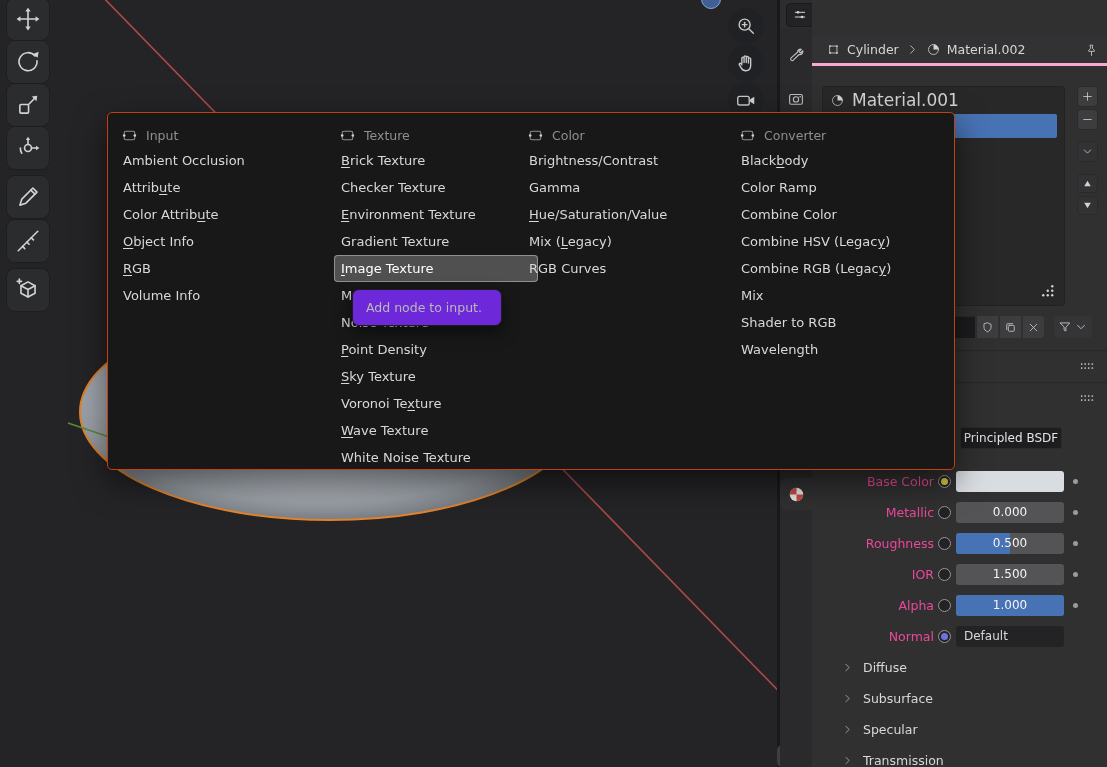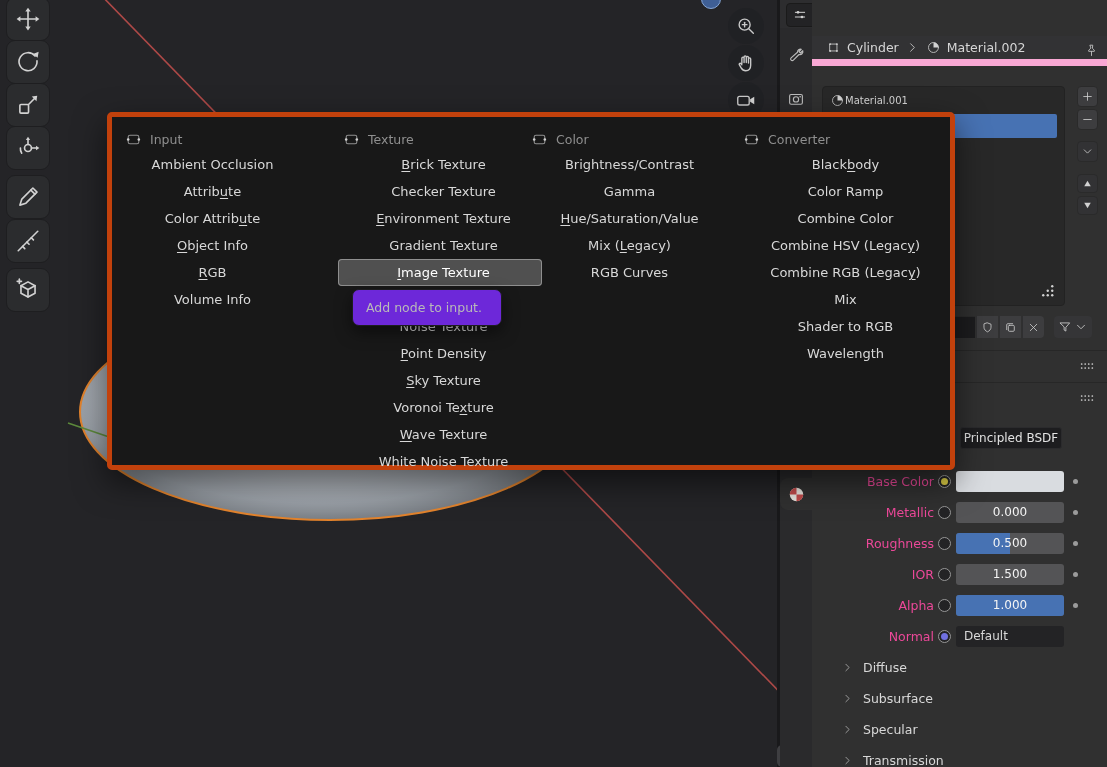--- a/index.html
+++ b/index.html
@@ -30,27 +30,27 @@
   .editor-btn .chev{width:10px;height:10px;stroke:#9a9a9a;}
   .search-wrap{position:absolute;left:80px;top:4px;width:152px;height:20px;}
   .search-wrap input{position:absolute;inset:0;background:#1b1b1d;border:1px solid #101012;border-radius:6px;color:#cfcfcf;padding:0 6px 0 26px;font-size:12.5px;font-family:inherit;outline:none;box-sizing:border-box;}
   .search-wrap input::placeholder{color:#828282;}
   .search-wrap svg.ic{position:absolute;left:7px;top:3px;width:14px;height:14px;stroke:#8d8d8d;}
   .hdr-chev{position:absolute;left:296px;top:4px;width:24px;height:20px;display:flex;align-items:center;justify-content:center;}
   .hdr-chev svg.ic{width:12px;height:12px;stroke:#9a9a9a;}
 
   
   .props{position:absolute;left:812px;top:0;width:295px;height:767px;background:#303030;}
-  .breadcrumb{position:absolute;left:0;top:36px;width:295px;height:30px;background:#323234;border-bottom:7px solid #f9a8d4;display:flex;align-items:center;padding-left:14px;gap:6px;box-sizing:border-box;font-size:12.5px;color:#d6d6d6;}
+  .breadcrumb{position:absolute;left:0;top:36px;width:295px;height:30px;background:#323234;border-bottom:3px solid #f9a8d4;display:flex;align-items:center;padding-left:14px;gap:6px;box-sizing:border-box;font-size:12.5px;color:#d6d6d6;}
   .breadcrumb svg.ic{width:15px;height:15px;stroke:#bdbdbd;}
   .breadcrumb .bc-chev{width:11px;height:11px;stroke:#8a8a8a;}
   .bc-pin{position:absolute;right:8px;top:7px;width:16px;height:16px;stroke:#a8a8a8;}
 
   .slot-list{position:absolute;left:10px;top:86px;width:243px;height:220px;background:#282828;border:1px solid #222;border-radius:4px;box-sizing:border-box;overflow:hidden;}
-  .slot-row{height:26px;display:flex;align-items:center;gap:0;padding-left:7px;font-size:10px;color:#d4d4d4;}
+  .slot-row{height:26px;display:flex;align-items:center;gap:7px;padding-left:7px;font-size:17px;color:#d4d4d4;}
   .slot-row svg.ic{width:15px;height:15px;stroke:#b5b5b5;}
   .slot-sel{height:24px;margin:1px 7px 0 1px;background:#4772b3;border-radius:2px;}
   .list-grip{position:absolute;right:4px;bottom:3px;width:13px;height:13px;stroke:none;}
   .list-grip .f{fill:#8a8a8a;}
 
   .sbtn{position:absolute;left:265px;width:21px;height:21px;background:#3d3d3f;border:1px solid #2a2a2a;border-radius:4px;display:flex;align-items:center;justify-content:center;box-sizing:border-box;}
   .sbtn svg.ic{width:13px;height:13px;stroke:#d0d0d0;}
   .sbtn.ghost{background:#323234;}
   .sbtn .f{fill:#b9b9b9;}
 
@@ -81,21 +81,21 @@
   .pwidget.slider .fill{position:absolute;left:0;top:0;bottom:0;background:#4772b3;}
   .pwidget .val{position:relative;display:block;text-align:center;line-height:21px;font-size:12px;color:#f4f4f4;}
   .pwidget.dropdown{background:#232325;}
   .pwidget.dropdown .val{text-align:left;padding-left:8px;color:#d8d8d8;}
   .keydot{position:absolute;left:261px;top:13px;width:5px;height:5px;border-radius:50%;background:#9b9b9b;}
   .subpanel{position:relative;height:31px;display:flex;align-items:center;font-size:12.5px;color:#d8d8d8;}
   .subpanel svg.ic{width:13px;height:13px;margin-left:29px;stroke:#b0b0b0;}
   .subpanel span{margin-left:9px;}
 
   
-  .menu{position:absolute;left:107px;top:112px;width:848px;height:358px;background:#181818;border:5px solid #c2410c;border-radius:5px;box-shadow:0 12px 32px rgba(0,0,0,.55);z-index:50;box-sizing:border-box;text-align:center;}
+  .menu{position:absolute;left:107px;top:112px;width:848px;height:358px;background:#181818;border:1px solid #c2410c;border-radius:5px;box-shadow:0 12px 32px rgba(0,0,0,.55);z-index:50;box-sizing:border-box;}
   .menu-col{position:absolute;top:10px;}
   .menu-header{display:flex;align-items:center;gap:8px;height:24px;padding-left:5px;color:#8f8f8f;font-size:12.5px;}
   .menu-header svg.ic{width:17px;height:17px;stroke:#8f8f8f;}
   .menu-header .f{fill:#8f8f8f;}
   .menu-item{height:27px;line-height:27px;font-size:13px;color:#d8d8d8;padding-left:7px;margin-right:8px;border-radius:4px;}
   .menu-item .u{text-decoration:underline;text-underline-offset:2px;}
   .menu-item.hl{background:#505050;box-shadow:0 0 0 1px #8f8f8f inset;color:#fff;}
 
   .tooltip{position:absolute;left:352px;top:289px;width:150px;height:37px;background:#6d28d9;border:1px solid #1d1d1f;border-radius:7px;z-index:60;display:flex;align-items:center;padding-left:13px;box-sizing:border-box;font-size:12.5px;color:#b9b9b9;box-shadow:0 6px 16px rgba(0,0,0,.5);}
 </style>

